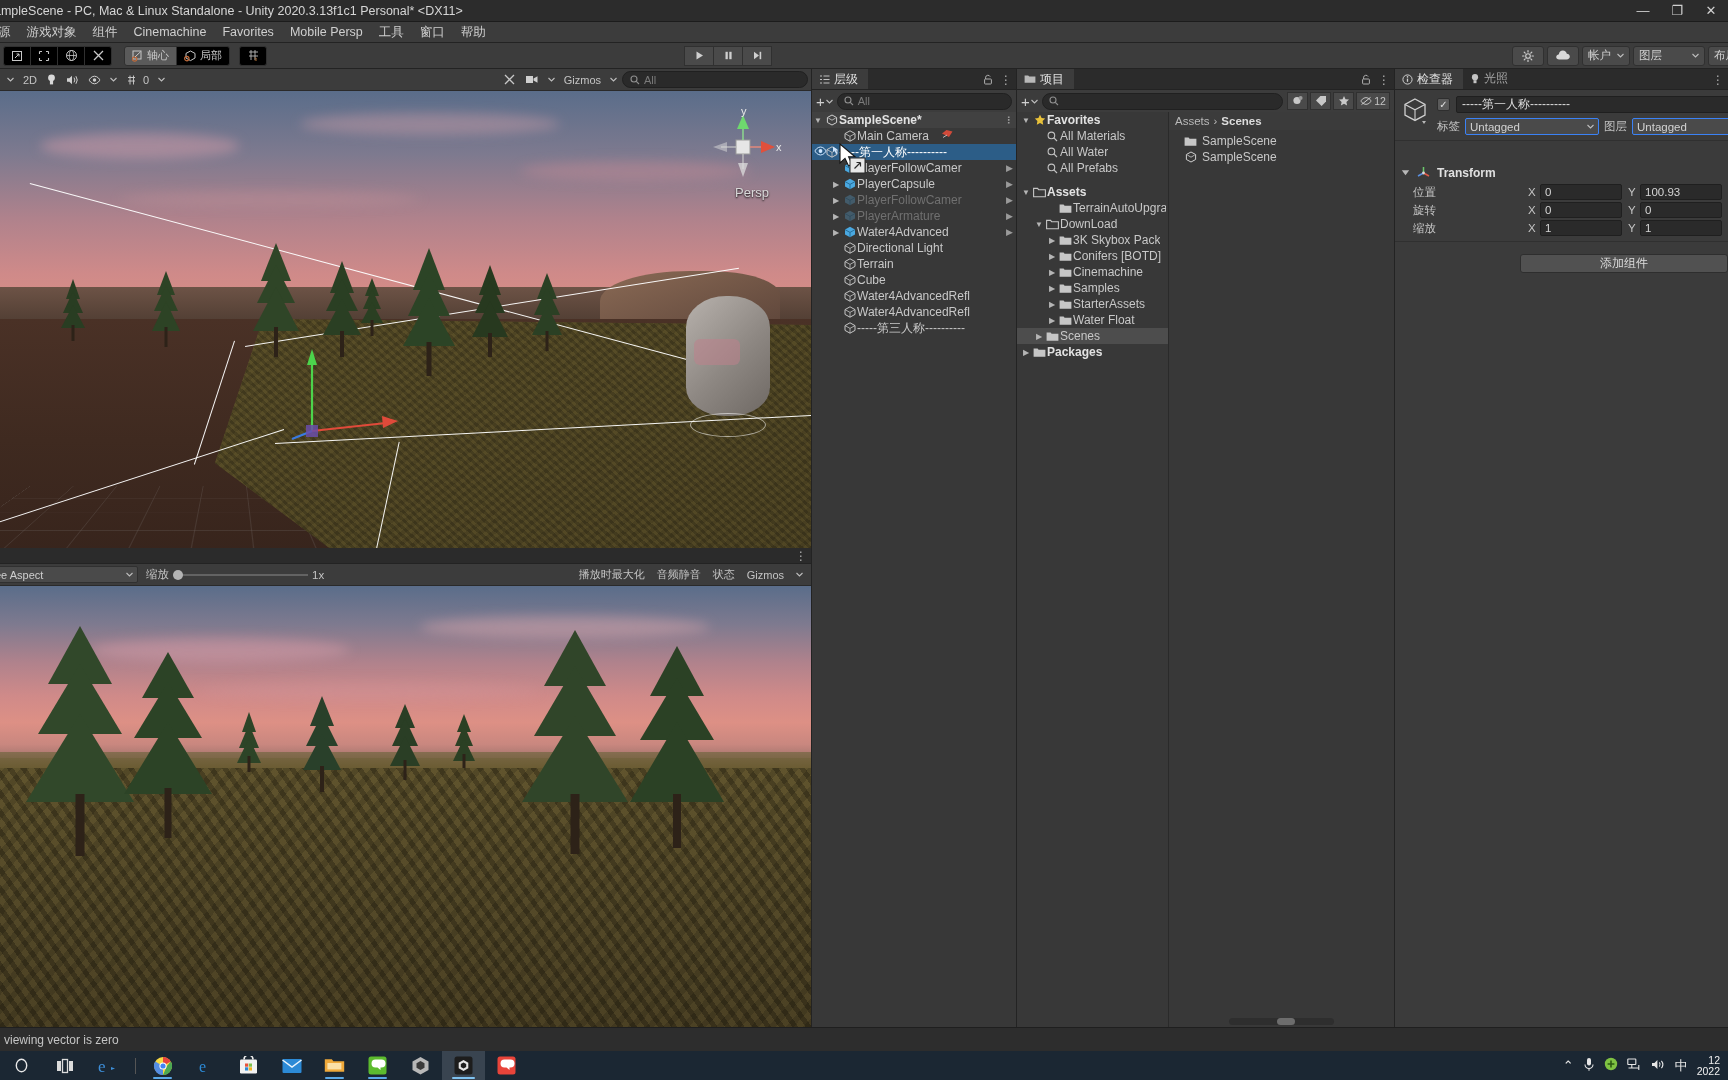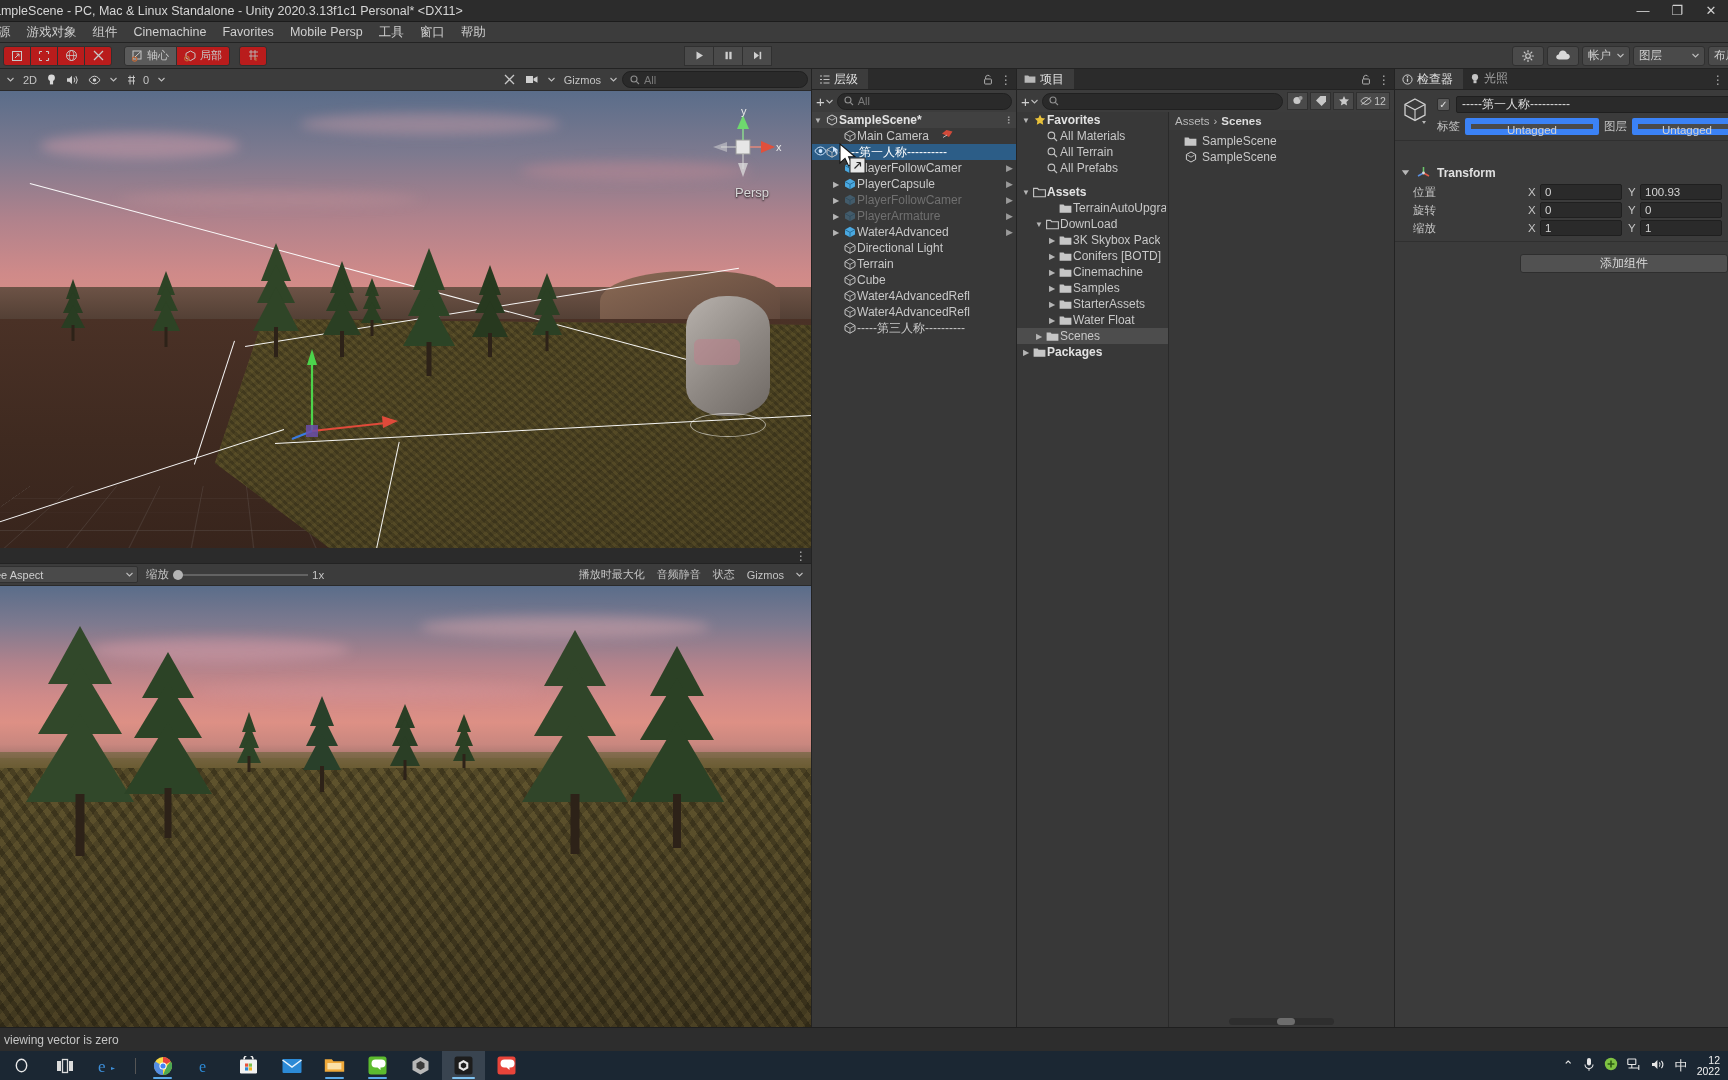--- a/index.html
+++ b/index.html
@@ -33,21 +33,21 @@
   .menu-item { padding: 0 8px; line-height: 21px; color: #cfcfcf; white-space: nowrap; }
   .menu-item.clipped { margin-left: -10px; }
 
   
   .toolbar {
     height: 26px; background: #3c3c3c; display: flex; align-items: center;
     border-bottom: 1px solid #232323; position: relative;
   }
   .tb-group { display: flex; align-items: center; height: 20px; margin-left: 3px; }
   .tb-btn {
-    height: 20px; min-width: 28px; padding: 0 5px; background: #b91c1c;
+    height: 20px; min-width: 28px; padding: 0 5px; background: #000000;
     border: 1px solid #303030; display: flex; align-items: center; justify-content: center;
     color: #c8c8c8; font-size: 11px; margin-right: -1px;
   }
   .tb-btn.first { border-radius: 3px 0 0 3px; }
   .tb-btn.last { border-radius: 0 3px 3px 0; }
   .tb-btn.single { border-radius: 3px; }
   .tb-btn.active { background: #5a5a5a; }
   .tb-gap { width: 10px; }
   .tb-wide { min-width: 52px; gap: 3px; padding: 0 7px; }
   .tb-play-group { position: absolute; left: 50%; transform: translateX(-180px); display: flex; }
@@ -162,21 +162,21 @@
   
   .insp-body { flex: 1; background: #3b3b3b; overflow: hidden; }
   .insp-header { display: flex; align-items: flex-start; padding: 6px 6px 5px 6px; gap: 6px; background: #3b3b3b; border-bottom: 1px solid #303030; }
   .cube-icon { width: 30px; height: 30px; flex: 0 0 30px; display: flex; align-items: center; justify-content: center; }
   .insp-head-right { flex: 1; display: flex; flex-direction: column; gap: 5px; }
   .name-row { display: flex; align-items: center; gap: 6px; }
   .cbx { width: 13px; height: 13px; background: #5a5a5a; border: 1px solid #2e2e2e; border-radius: 2px; display: flex; align-items: center; justify-content: center; color: #e0e0e0; font-size: 10px; }
   .name-field { flex: 1; height: 17px; background: #2a2a2a; border: 1px solid #1f1f1f; border-radius: 2px; display: flex; align-items: center; padding: 0 5px; font-size: 12px; color: #dcdcdc; }
   .tag-row { display: flex; align-items: center; gap: 5px; font-size: 11.5px; }
   .tag-label { color: #c0c0c0; white-space: nowrap; }
-  .tag-dd { height: 17px; background: #4a4a4a; border: 6px solid #3b82f6; border-radius: 2px; display: flex; align-items: center; justify-content: space-between; padding: 0 4px; font-size: 11.5px; color: #d2d2d2; flex-direction: column; }
+  .tag-dd { height: 17px; background: #4a4a4a; border: 1px solid #3b82f6; border-radius: 2px; display: flex; align-items: center; justify-content: space-between; padding: 0 4px; font-size: 11.5px; color: #d2d2d2; }
   .comp-header { height: 21px; display: flex; align-items: center; gap: 6px; padding: 0 6px; background: #3b3b3b; }
   .comp-title { font-weight: bold; font-size: 12px; color: #e0e0e0; }
   .prop-row { height: 18px; display: flex; align-items: center; padding-left: 18px; font-size: 11.5px; }
   .prop-name { width: 135px; color: #c4c4c4; }
   .axis-grp { display: flex; align-items: center; gap: 3px; margin-right: 6px; }
   .axis-lbl { color: #c4c4c4; font-size: 11.5px; width: 9px; }
   .axis-field { width: 82px; height: 16px; background: #2a2a2a; border: 1px solid #1f1f1f; border-radius: 2px; display: flex; align-items: center; padding: 0 4px; font-size: 11.5px; color: #d5d5d5; }
   .insp-div { height: 1px; background: #303030; margin: 4px 0; }
   .add-comp-wrap { display: flex; justify-content: flex-end; padding-top: 8px; }
   .add-comp {
@@ -1009,21 +1009,21 @@
             </div>
             <div class="row">
               <span style="width:16px;flex:0 0 16px"></span>
               <span class="twisty"></span>
               <span class="ic">
                 <svg width="11" height="11" viewBox="0 0 11 11">
                   <circle cx="4.4" cy="4.4" r="3.3" fill="none" stroke="#c2c2c2" stroke-width="1.1"></circle>
                   <path d="M6.9 6.9L10 10" stroke="#c2c2c2" stroke-width="1.2"></path>
                 </svg>
               </span>
-              <span class="row-label">All Terrain</span>
+              <span class="row-label">All Water</span>
             </div>
             <div class="row">
               <span style="width:16px;flex:0 0 16px"></span>
               <span class="twisty"></span>
               <span class="ic">
                 <svg width="11" height="11" viewBox="0 0 11 11">
                   <circle cx="4.4" cy="4.4" r="3.3" fill="none" stroke="#c2c2c2" stroke-width="1.1"></circle>
                   <path d="M6.9 6.9L10 10" stroke="#c2c2c2" stroke-width="1.2"></path>
                 </svg>
               </span>

